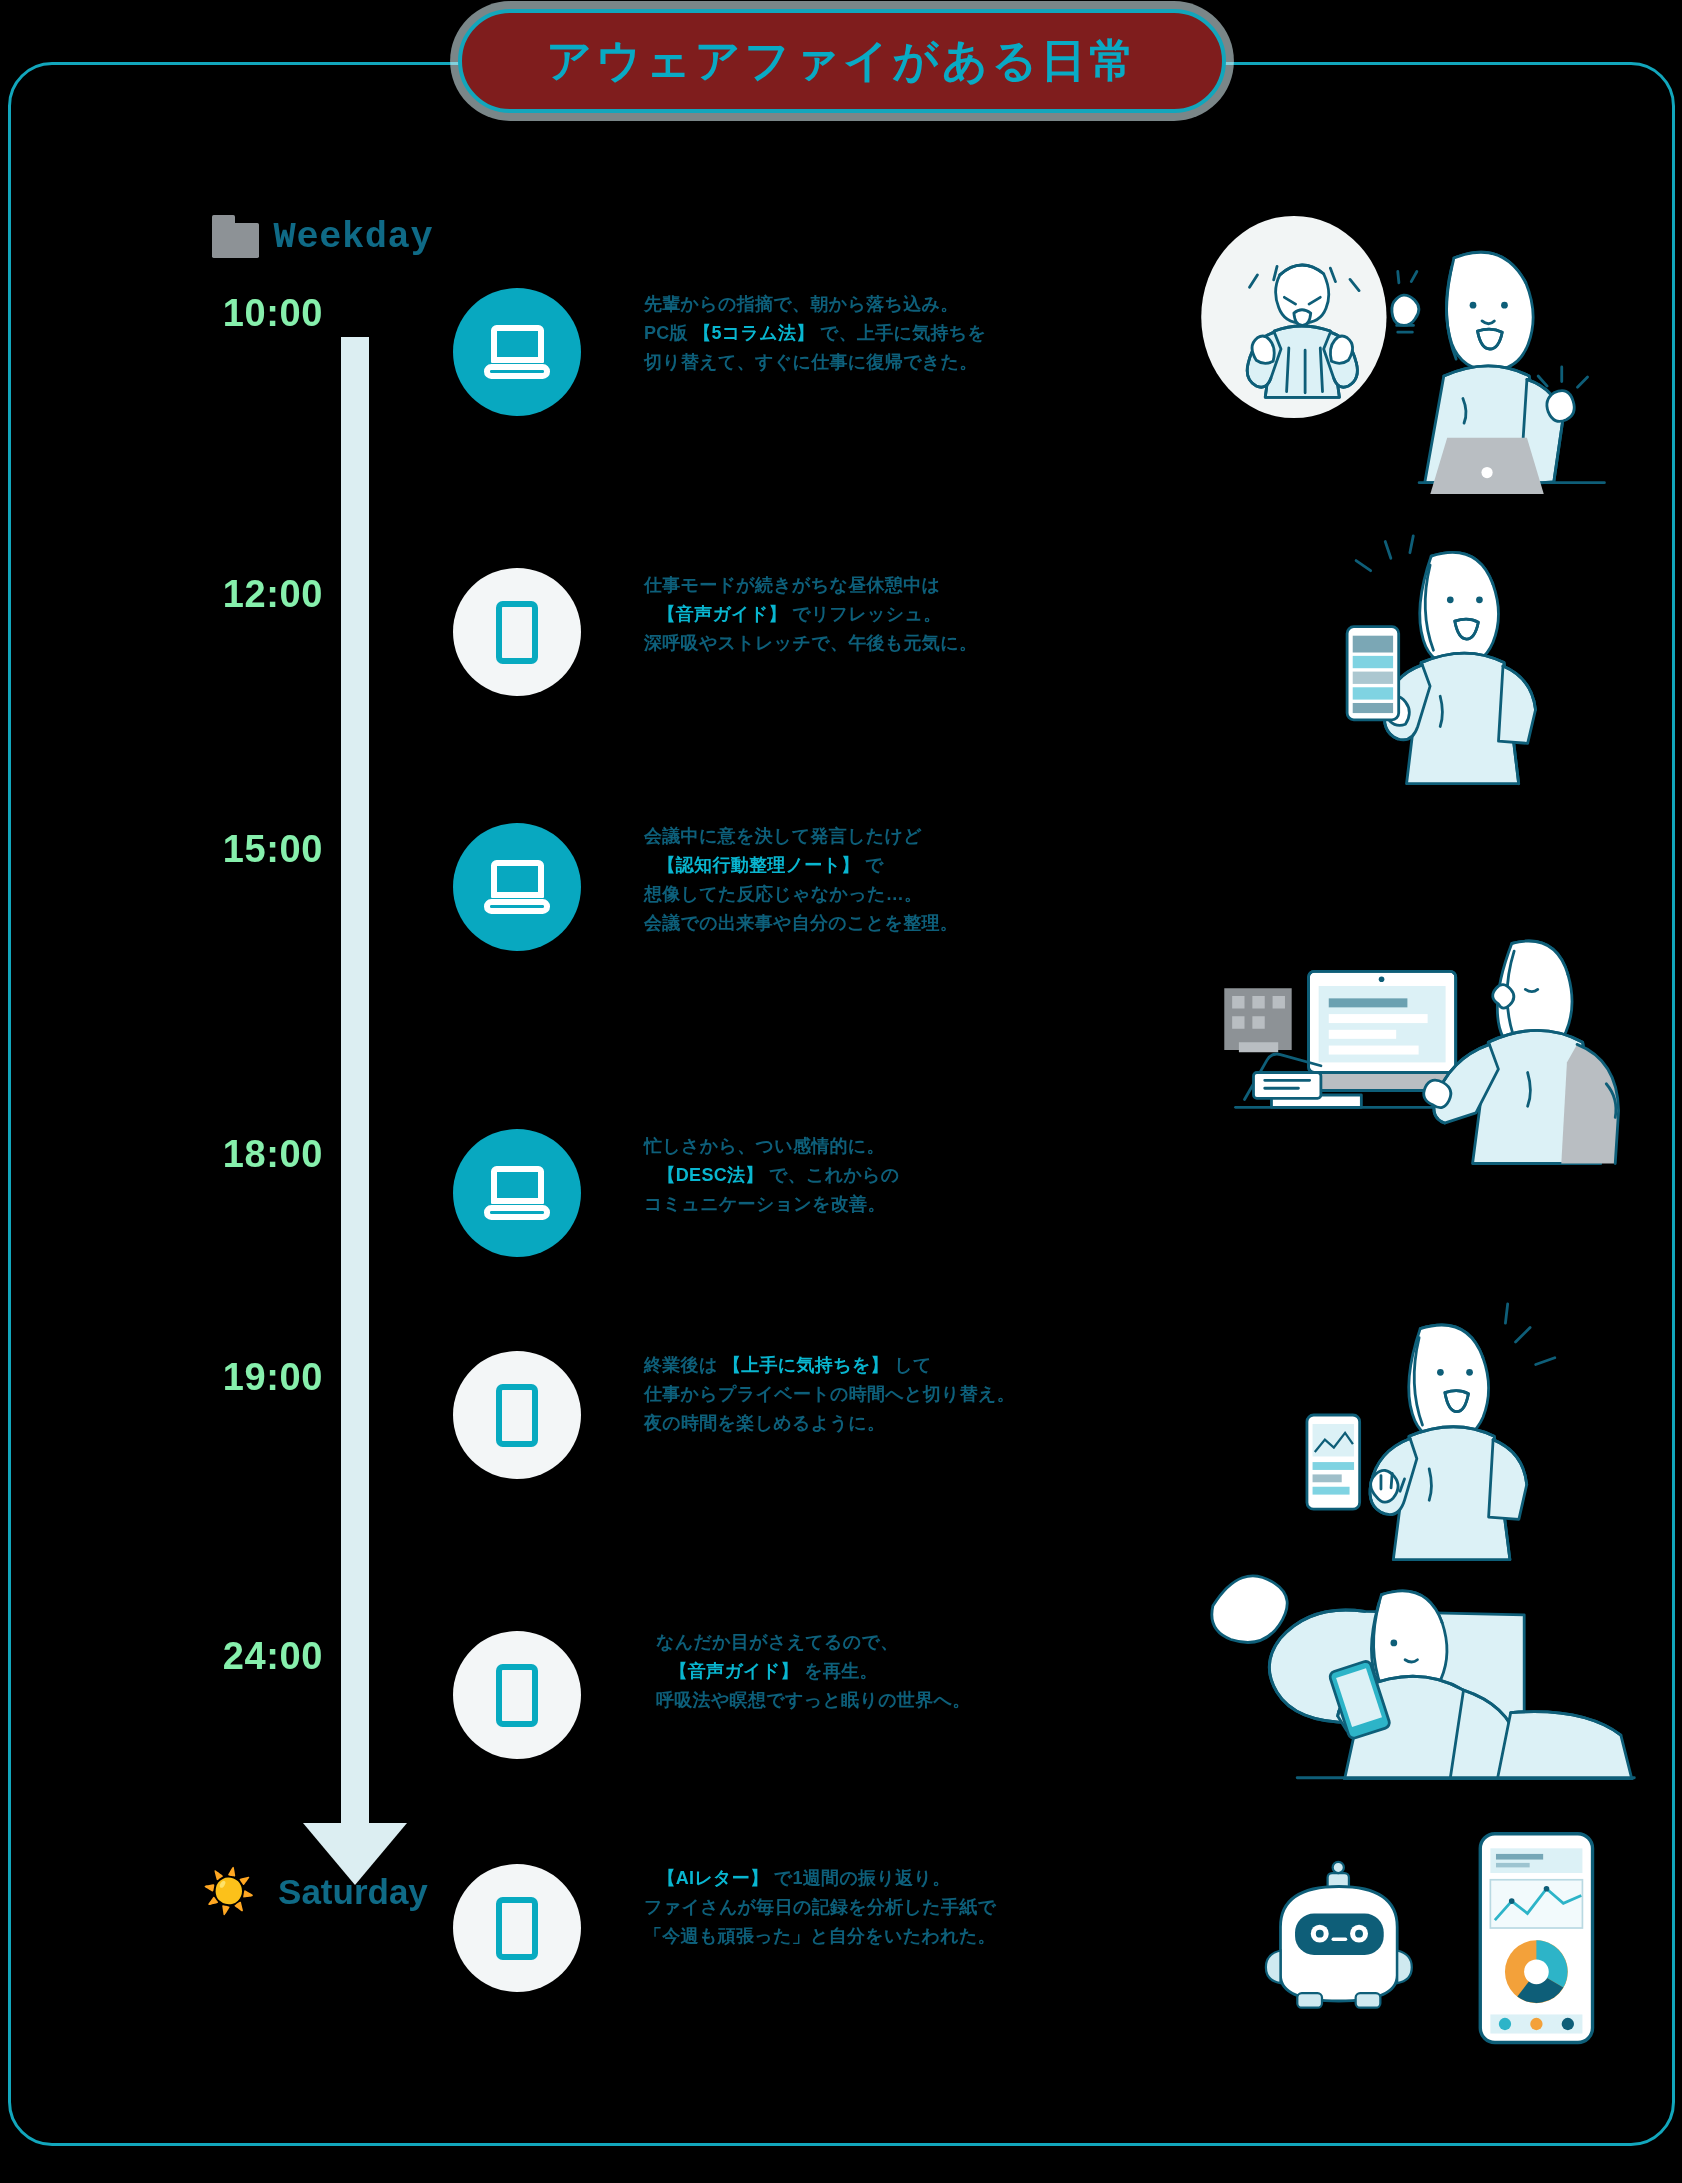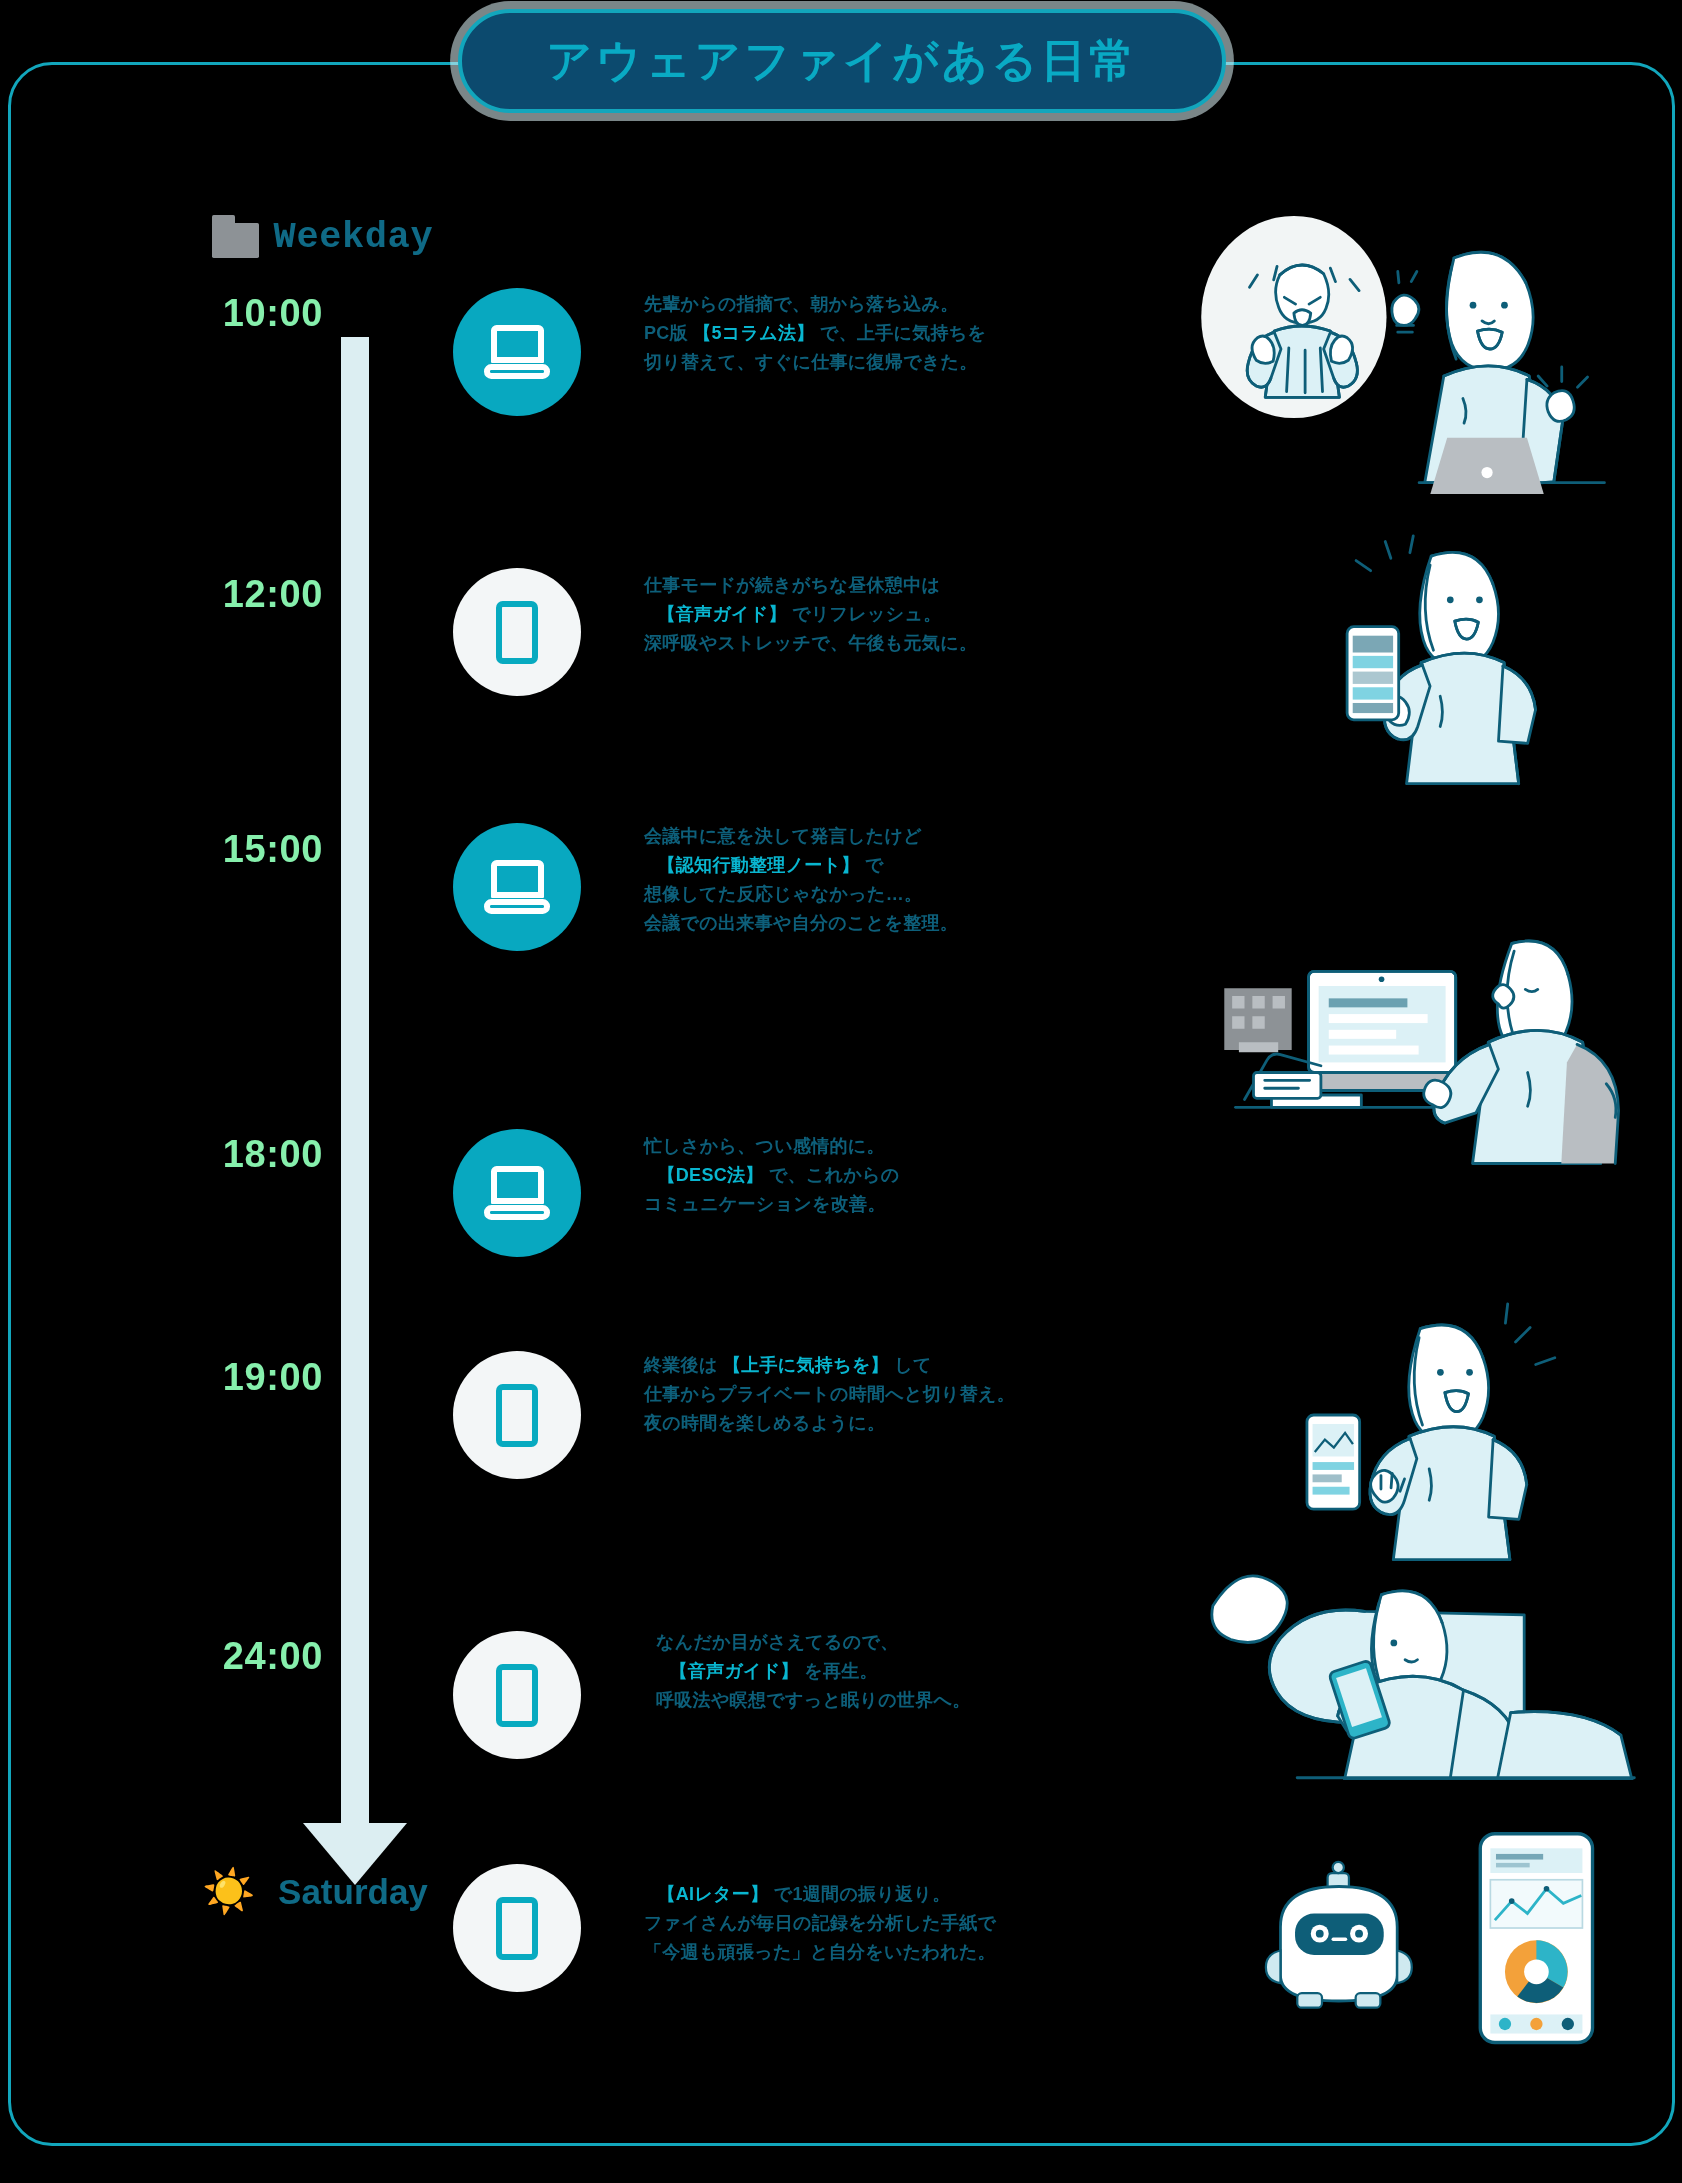--- a/index.html
+++ b/index.html
@@ -27,21 +27,21 @@
     border-radius: 44px;
     pointer-events: none;
   }
   
   .title-pill {
     position: absolute;
     left: 458px;
     top: 9px;
     width: 768px;
     height: 104px;
-    background: #0c4a6e;
+    background: #7f1d1d;
     border: 4.5px solid #12a6bc;
     border-radius: 54px;
     display: flex;
     align-items: center;
     justify-content: center;
     box-shadow: 0 0 0 7.9px rgba(222,244,248,0.55);
   }
   .title-pill .t {
     font-size: 45px;
     font-weight: 700;
@@ -471,21 +471,21 @@
   </svg>
 
   <div class="bubble light" style="left:453px; top:1864px;">
     <span class="ic-phone onlight" style="color:#07aac0;">
         <span class="shell"></span>
         <span class="screen"></span>
         <span class="home"></span>
       </span>
   </div>
   <div class="txt" style="left:644px; top:1864px;">
-    <div style="padding-left:13.5px;margin-top:16px;"><span class="hl">【AIレター】</span><span> で1週間の振り返り。</span></div>
+    <div style="padding-left:13.5px;"><span class="hl">【AIレター】</span><span> で1週間の振り返り。</span></div>
     <div><span>ファイさんが毎日の記録を分析した手紙で</span></div>
     <div><span>「今週も頑張った」と自分をいたわれた。</span></div>
   </div>
   <svg class="illu" style="left:1258px; top:1819px;" width="348" height="236" viewBox="0 0 620 420">
     <g>
       <rect x="124" y="96" width="38" height="32" rx="8" fill="#cfe9f0" stroke="#0e5e78" stroke-width="4"></rect>
       <circle cx="143" cy="86" r="10" fill="#cfe9f0" stroke="#0e5e78" stroke-width="4"></circle>
       <path d="M40 192 q0 -72 104 -72 q104 0 104 72 l0 86 q0 46 -104 46 q-104 0 -104 -46z" fill="#ffffff" stroke="#0e5e78" stroke-width="5"></path>
       <rect x="66" y="168" width="158" height="74" rx="34" fill="#0e5e78"></rect>
       <circle cx="110" cy="204" r="16" fill="#ffffff"></circle>

